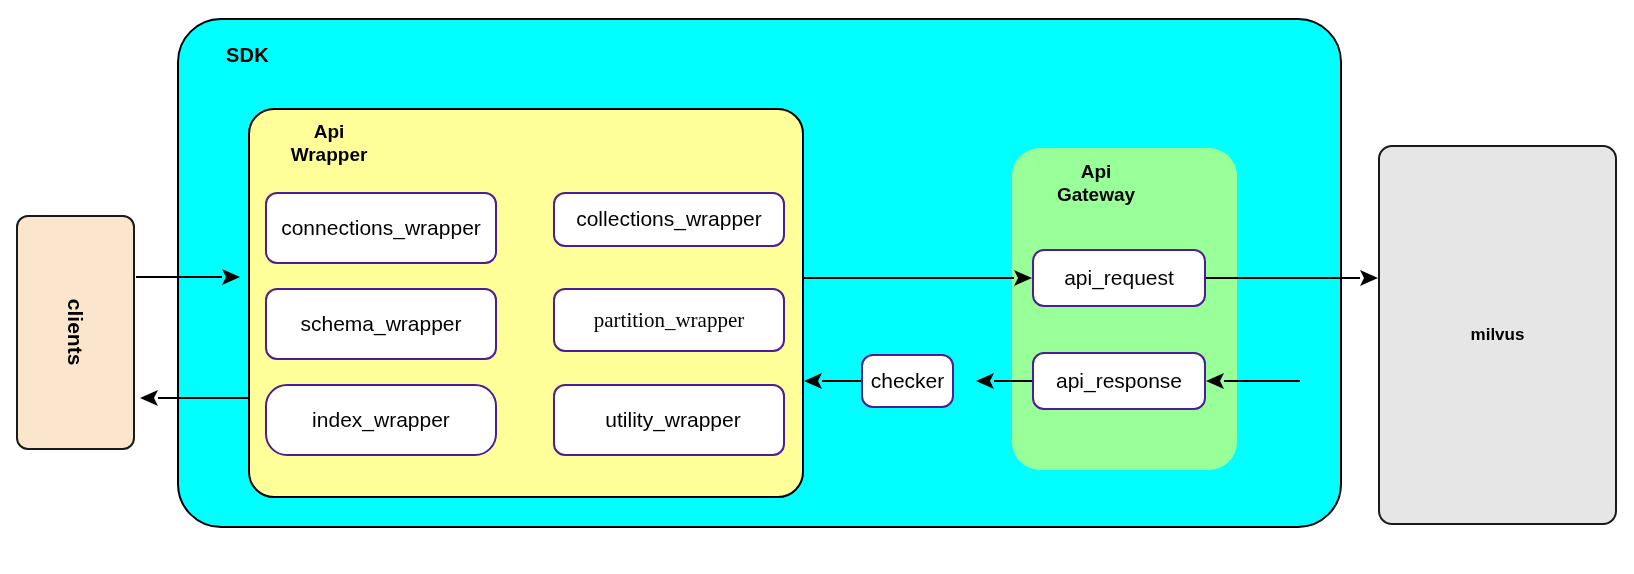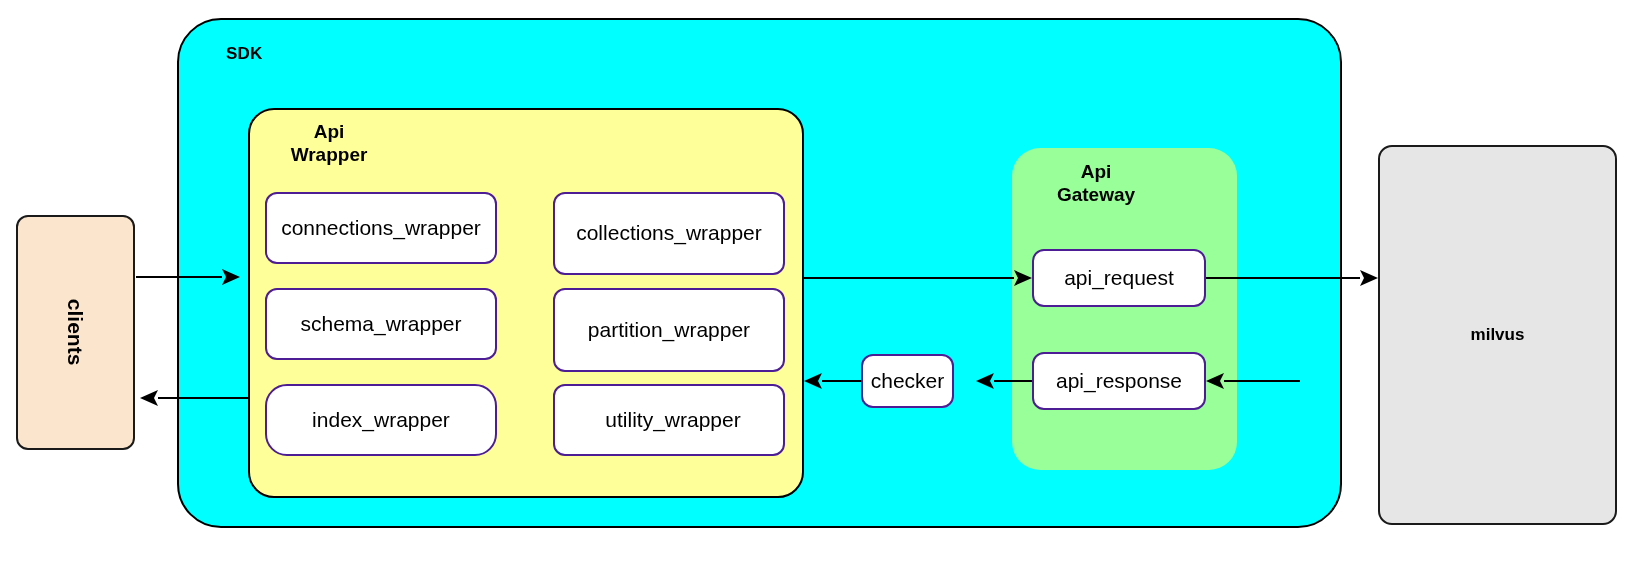--- a/index.html
+++ b/index.html
@@ -33,21 +33,21 @@
     background: #00FFFF;
     border: 2px solid #000000;
     border-radius: 44px;
     align-items: flex-start;
     justify-content: flex-start;
   }
   .sdk-label {
     position: absolute;
     left: 47px;
     top: 24px;
-    font-size: 17px;
+    font-size: 20px;
     font-weight: bold;
     letter-spacing: 0.2px;
   }
 
   
   .wrapper-container {
     background: #FFFF99;
     border: 2px solid #000000;
     border-radius: 26px;
   }
@@ -142,29 +142,29 @@
     <span class="wrapper-label">
       <span>Api</span><br>
       <span>Wrapper</span>
     </span>
   </div>
 
   <div class="box node" style="left:265px; top:192px; width:232px; height:72px;">
     <span>connections_wrapper</span>
   </div>
 
-  <div class="box node" style="left:553px; top:192px; width:232px; height:83px;">
+  <div class="box node" style="left:553px; top:192px; width:232px; height:55px;">
     <span>collections_wrapper</span>
   </div>
 
   <div class="box node" style="left:265px; top:288px; width:232px; height:72px;">
     <span>schema_wrapper</span>
   </div>
 
-  <div class="box node" style="left:553px; top:288px; width:232px; height:84px;">
+  <div class="box node" style="left:553px; top:288px; width:232px; height:64px;font-family:Liberation Serif, serif;">
     <span>partition_wrapper</span>
   </div>
 
   <div class="box node" style="left:265px; top:384px; width:232px; height:72px;border-radius:22px;">
     <span>index_wrapper</span>
   </div>
 
   <div class="box node" style="left:553px; top:384px; width:232px; height:72px;padding-left:8px;">
     <span>utility_wrapper</span>
   </div>

